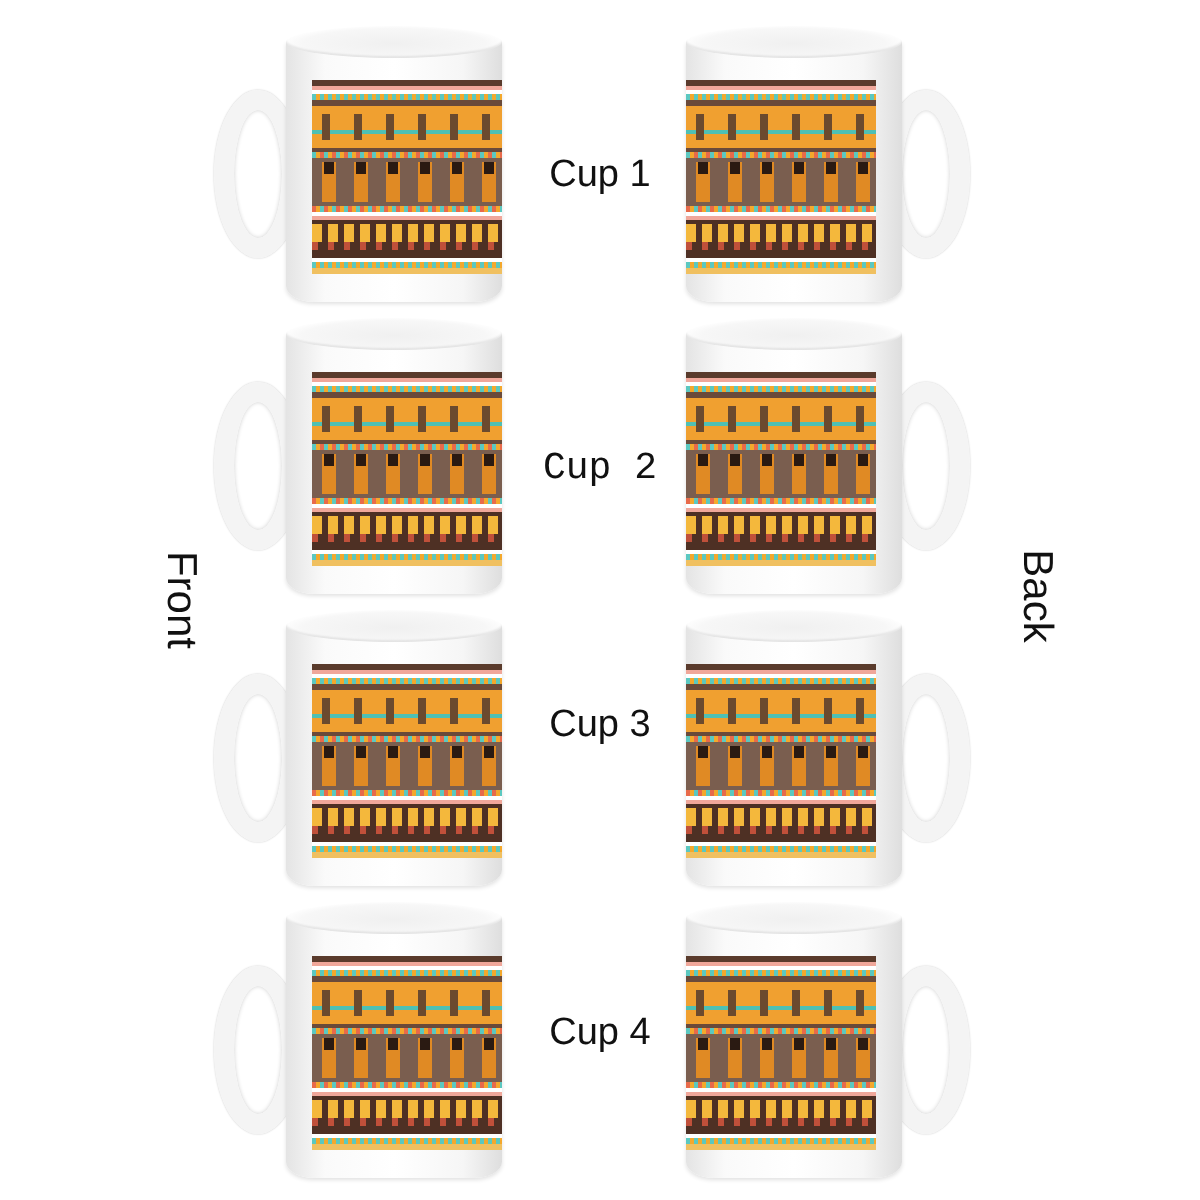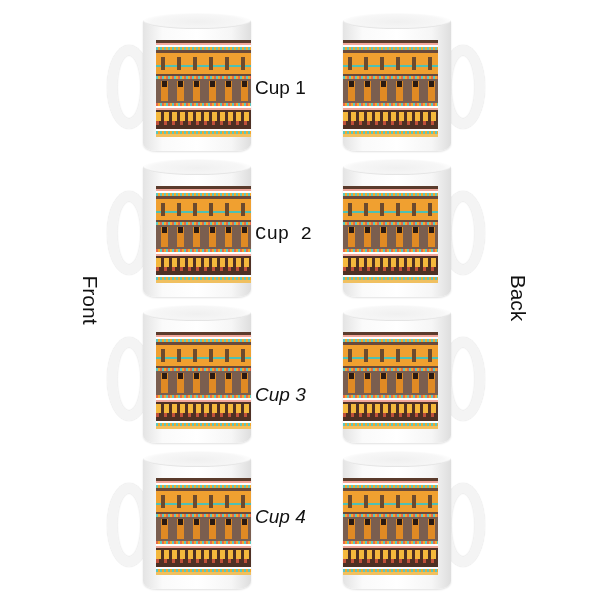--- a/index.html
+++ b/index.html
@@ -74,21 +74,21 @@
     .b-drums { top: 72px; height: 9px;
       background: repeating-linear-gradient(90deg, #f4b83c 0 5px, transparent 5px 8px); }
     .b-drums-base { top: 81px; height: 4px;
       background: repeating-linear-gradient(90deg, #c0503a 0 3px, transparent 3px 8px); }
     .b-white3 { top: 89px; height: 2px; background: #ffffff; }
     .b-dots4 { top: 91px; height: 3px;
       background: repeating-linear-gradient(90deg, #5bc8c0 0 2px, #f4a82c 2px 4px); }
     .b-bottomline { top: 94px; height: 3px; background: #f0c060; }
 
     .cup-label {
-      position: absolute; width: 90px; 
+      position: absolute; width: 90px; text-align: center;
       font-size: 19px; color: #111111; line-height: 22px;
     }
     .side-label {
       position: absolute; font-size: 21px; color: #111111; line-height: 24px;
       white-space: nowrap;
     }
     .side-front { left: 40px; top: 288px; width: 100px; text-align: center; transform: rotate(90deg); }
     .side-back { left: 468px; top: 286px; width: 100px; text-align: center; transform: rotate(90deg); }
   </style>
 </head>
@@ -236,21 +236,21 @@
         <div class="band b-white2"></div>
         <div class="band b-pink2"></div>
       <div class="band b-dark"></div>
         <div class="band b-drums"></div>
         <div class="band b-drums-base"></div>
       <div class="band b-white3"></div>
         <div class="band b-dots4"></div>
         <div class="band b-bottomline"></div>
     </div>
   </div>
-  <div class="cup-label" style="left:255px; top:384px;font-style:italic;">Cup 3</div>
+  <div class="cup-label" style="left:255px; top:352px;">Cup 3</div>
   <div class="mug back" style="left:343px; top:305px;">
     <div class="handle"></div>
     <div class="body"></div>
     <div class="rim"></div>
     <div class="print">
       <div class="band b-topline"></div>
         <div class="band b-pink1"></div>
         <div class="band b-white1"></div>
       <div class="band b-dots1"></div>
         <div class="band b-brown1"></div>
@@ -294,21 +294,21 @@
         <div class="band b-white2"></div>
         <div class="band b-pink2"></div>
       <div class="band b-dark"></div>
         <div class="band b-drums"></div>
         <div class="band b-drums-base"></div>
       <div class="band b-white3"></div>
         <div class="band b-dots4"></div>
         <div class="band b-bottomline"></div>
     </div>
   </div>
-  <div class="cup-label" style="left:255px; top:506px;font-style:italic;">Cup 4</div>
+  <div class="cup-label" style="left:255px; top:506px;">Cup 4</div>
   <div class="mug back" style="left:343px; top:451px;">
     <div class="handle"></div>
     <div class="body"></div>
     <div class="rim"></div>
     <div class="print">
       <div class="band b-topline"></div>
         <div class="band b-pink1"></div>
         <div class="band b-white1"></div>
       <div class="band b-dots1"></div>
         <div class="band b-brown1"></div>

